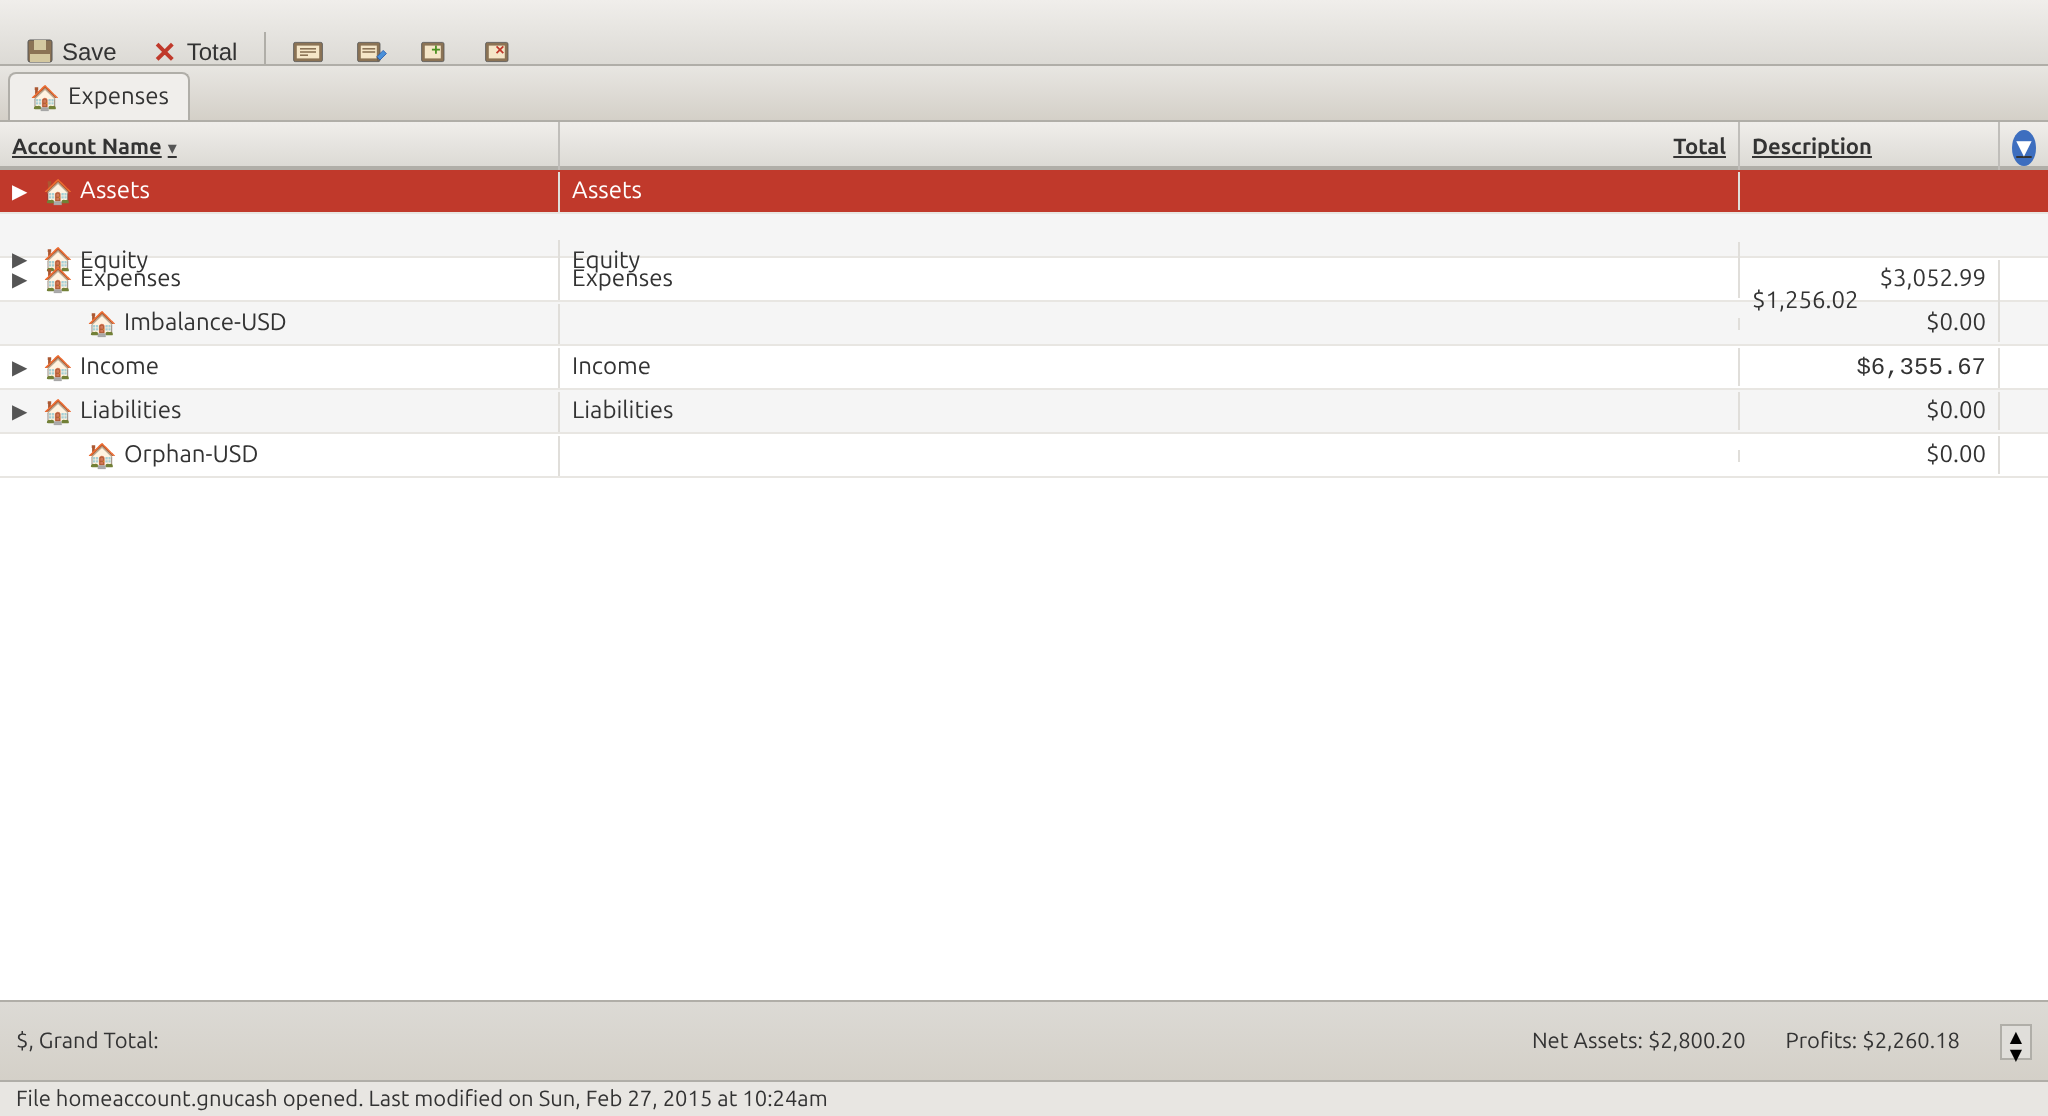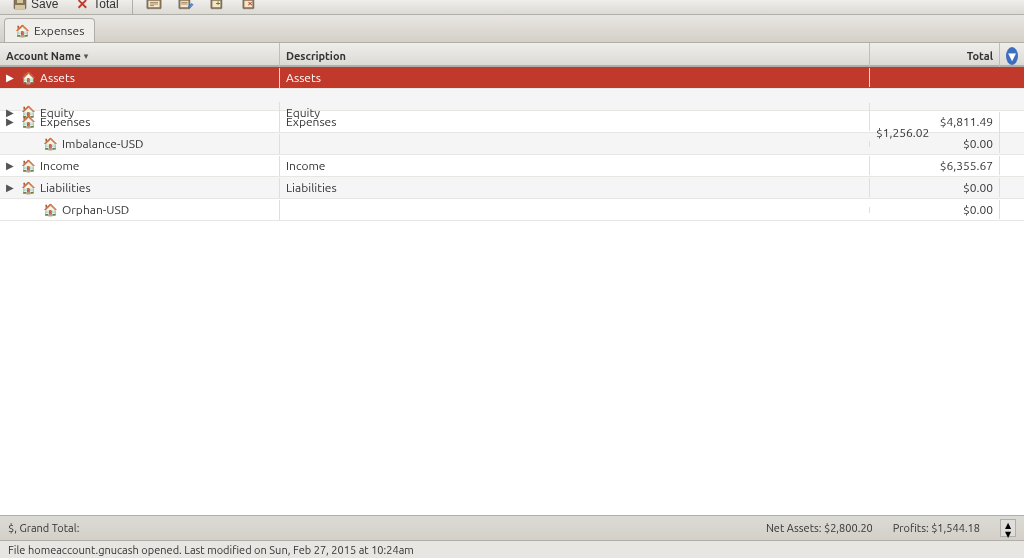--- a/index.html
+++ b/index.html
@@ -11,25 +11,25 @@
       height: 558px;
       overflow: hidden;
       display: flex;
       flex-direction: column;
     }
 
     
     .toolbar {
       background: linear-gradient(to bottom, #f0eeeb, #dcdad5);
       border-bottom: 1px solid #b0aea8;
-      padding: 0 6px;
-      display: flex;
-      align-items: flex-end;
+      padding: 16px 6px;
+      display: flex;
+      align-items: flex-start;
       gap: 4px;
-      height: 15px;
+      height: 30px;
     }
     .toolbar-btn {
       display: flex;
       align-items: center;
       gap: 3px;
       padding: 2px 6px;
       background: transparent;
       border: none;
       cursor: pointer;
       font-size: 12px;
@@ -94,20 +94,21 @@
     .col-header {
       padding: 4px 6px;
       font-size: 11px;
       font-weight: bold;
       color: #333;
       border-right: 1px solid #c0beba;
       display: flex;
       align-items: center;
       gap: 3px;
       white-space: nowrap;
+      text-decoration: underline;
     }
     .col-header.total {
       justify-content: flex-end;
     }
     .col-header.actions {
       border-right: none;
       justify-content: center;
     }
     .sort-arrow {
       font-size: 9px;
@@ -175,21 +176,21 @@
       font-size: 11px;
     }
 
     
     .status-bar {
       display: flex;
       align-items: center;
       background: linear-gradient(to bottom, #dcdad5, #d4d0c8);
       border-top: 1px solid #b0aea8;
       padding: 3px 8px;
-      height: 25px;
+      height: 40px;
       gap: 20px;
     }
     .status-item {
       font-size: 11px;
       color: #333;
     }
     .status-item.center { flex: 1; text-align: right; }
     .status-item.right { margin-left: auto; }
     .status-scroll {
       width: 16px;
@@ -300,25 +301,25 @@
   </div>
 </div>
 
 <div class="main-content">
 
   <div class="table-header">
     <div class="col-header">
       <span>Account Name</span>
       <span class="sort-arrow">▾</span>
     </div>
+    <div class="col-header total">
+      <span>Total</span>
+    </div>
     <div class="col-header">
       <span>Description</span>
-    </div>
-    <div class="col-header total">
-      <span>Total</span>
     </div>
     <div class="col-header actions">
       <div class="nav-icon">▼</div>
     </div>
   </div>
 
   <div class="table-body" id="table-body">
   <div class="account-row selected">
       <div class="cell name" style="padding-left:6px;">
         <span class="expand-arrow">▶</span>
@@ -338,41 +339,41 @@
       <div class="cell total" style="text-align:left;margin-top:40px;">$1,256.02</div>
       <div class="cell actions"></div>
     </div>
       <div class="account-row">
       <div class="cell name" style="padding-left:6px;">
         <span class="expand-arrow">▶</span>
         <span class="account-icon" style="font-size:12px;">🏠</span>
         <span>Expenses</span>
       </div>
       <div class="cell">Expenses</div>
-      <div class="cell total" style="text-align:right;">$4,811.49</div>
+      <div class="cell total" style="text-align:right;">$3,052.99</div>
       <div class="cell actions"></div>
     </div>
       <div class="account-row alt">
       <div class="cell name" style="padding-left:28px;">
         <span style="width:12px;display:inline-block;"></span>
         <span class="account-icon" style="font-size:12px;">🏠</span>
         <span>Imbalance-USD</span>
       </div>
       <div class="cell"></div>
       <div class="cell total" style="text-align:right;">$0.00</div>
       <div class="cell actions"></div>
     </div>
       <div class="account-row">
       <div class="cell name" style="padding-left:6px;">
         <span class="expand-arrow">▶</span>
         <span class="account-icon" style="font-size:12px;">🏠</span>
         <span>Income</span>
       </div>
       <div class="cell">Income</div>
-      <div class="cell total" style="text-align:right;">$6,355.67</div>
+      <div class="cell total" style="text-align:right;font-family:Liberation Mono, monospace;">$6,355.67</div>
       <div class="cell actions"></div>
     </div>
       <div class="account-row alt">
       <div class="cell name" style="padding-left:6px;">
         <span class="expand-arrow">▶</span>
         <span class="account-icon" style="font-size:12px;">🏠</span>
         <span>Liabilities</span>
       </div>
       <div class="cell">Liabilities</div>
       <div class="cell total" style="text-align:right;">$0.00</div>
@@ -388,21 +389,21 @@
       <div class="cell total" style="text-align:right;">$0.00</div>
       <div class="cell actions"></div>
     </div>
     </div>
 
 </div>
 
 <div class="status-bar">
   <span class="status-item">$, Grand Total:</span>
   <span class="status-item center">Net Assets: $2,800.20</span>
-  <span class="status-item right">Profits: $1,544.18</span>
+  <span class="status-item right">Profits: $2,260.18</span>
   <div class="status-scroll">
     <span>▲</span>
     <span>▼</span>
   </div>
 </div>
 
 <div class="info-bar">
   <span>File homeaccount.gnucash opened. Last modified on Sun, Feb 27, 2015 at 10:24am</span>
 </div>
 

